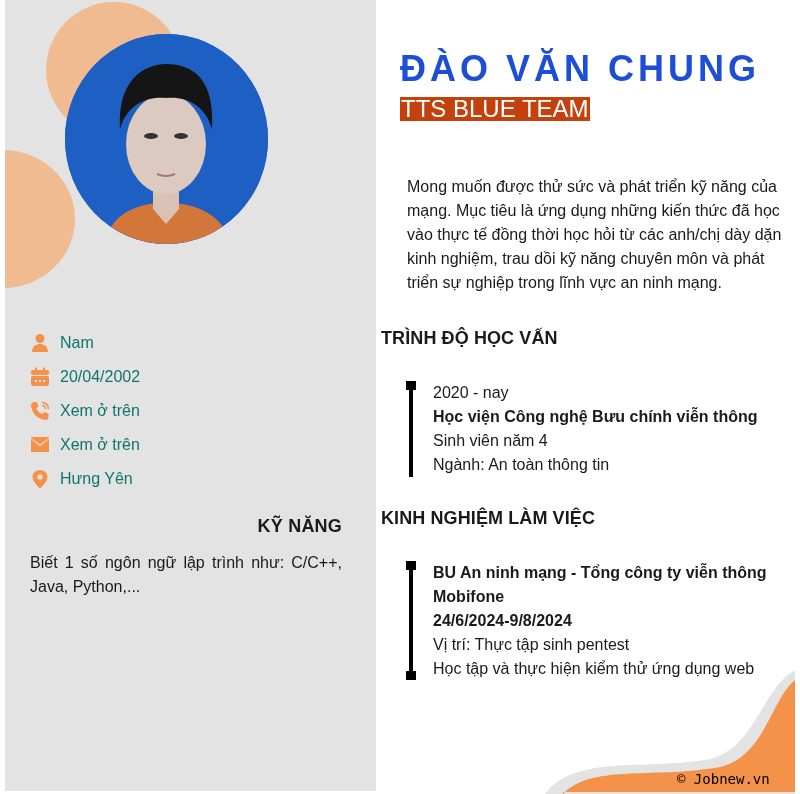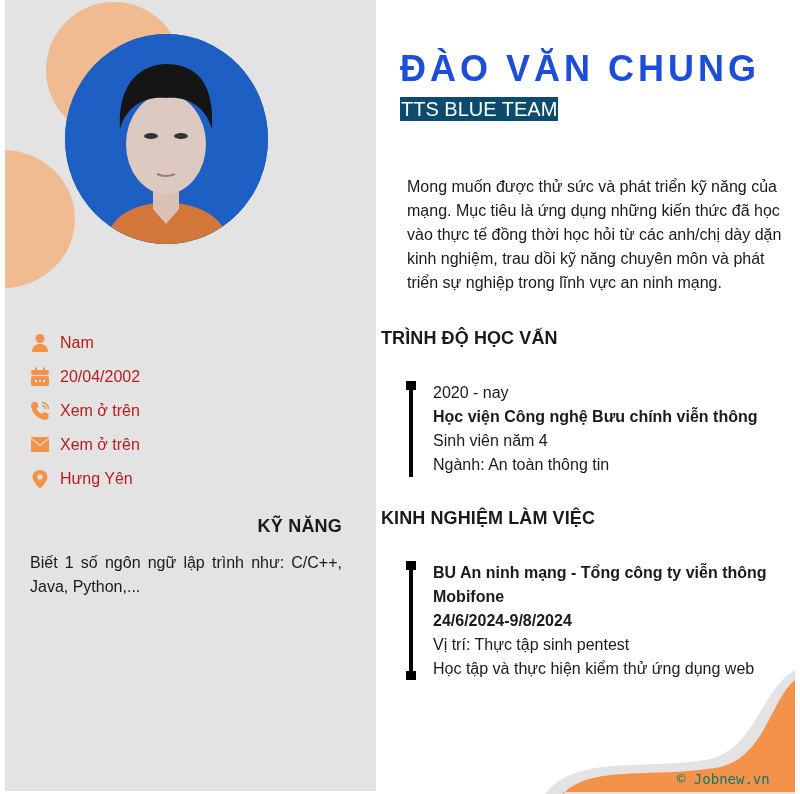--- a/index.html
+++ b/index.html
@@ -9,35 +9,35 @@
   .deco-circle { position:absolute; border-radius:50%; background:#f0bb90; }
   .deco-1 { left:41px; top:2px; width:136px; height:136px; }
   .deco-2 { left:-74px; top:150px; width:144px; height:138px; }
   .avatar { position:absolute; left:60px; top:34px; width:203px; height:210px; border-radius:50%;
             overflow:hidden; background:#1f5fc2; }
   .avatar svg { width:100%; height:100%; display:block; }
   .info-list { position:absolute; left:25px; top:326px; }
   .info-item { display:flex; align-items:center; height:34px; }
   .info-icon { width:20px; height:20px; margin-right:10px; display:flex; align-items:center; justify-content:center; }
   .info-icon svg { width:20px; height:20px; fill:#f5924a; }
-  .info-text { font-size:16px; color:#b91c1c; }
+  .info-text { font-size:16px; color:#0f766e; }
   .skills { position:absolute; left:25px; top:516px; width:312px; }
   .skills h2 { margin:0 0 14px 0; font-size:18px; font-weight:bold; letter-spacing:0.2px;text-align:right; }
   .skills p { margin:0 0 10px 0; font-size:16px; line-height:24px; text-align:justify; }
   .name { position:absolute; left:400px; top:48px; font-size:36px; font-weight:bold; letter-spacing:4px; color:#1d4ed8; margin:0; }
-  .role { position:absolute; left:400px; top:97px; background:#0c4a6e; color:#fff; font-size:20px; padding:0 1px; line-height:24px; }
+  .role { position:absolute; left:400px; top:97px; background:#c2410c; color:#fff; font-size:24px; padding:0 1px; line-height:24px; }
   .objective { position:absolute; left:400px; top:168px; width:400px; font-size:16px; line-height:24px; margin:7px; white-space:nowrap; }
   .sec-title { position:absolute; left:381px; font-size:18px; font-weight:bold; margin:0; letter-spacing:0.1px; }
   .timeline { position:absolute; left:406px; }
   .tl-line { position:absolute; left:3px; width:4px; background:#000; }
   .tl-sq { position:absolute; left:0; width:10px; height:9px; background:#000; }
   .tl-body { position:absolute; left:27px; top:0; width:370px; font-size:16px; line-height:24px; white-space:nowrap; }
   .tl-body .b { font-weight:bold; }
   .wave { position:absolute; left:0; top:0; width:800px; height:794px; pointer-events:none; }
-  .copyright { position:absolute; left:677px; top:771px; font-family:"DejaVu Sans Mono", monospace; font-size:14px; color:#0f766e; }
+  .copyright { position:absolute; left:677px; top:771px; font-family:"DejaVu Sans Mono", monospace; font-size:14px; color:#000000; }
 </style>
 </head>
 <body>
 
 <div class="sidebar">
   <div class="deco-circle deco-1"></div>
   <div class="deco-circle deco-2"></div>
 
   <div class="avatar">
     <svg viewBox="0 0 203 210" preserveAspectRatio="none">

